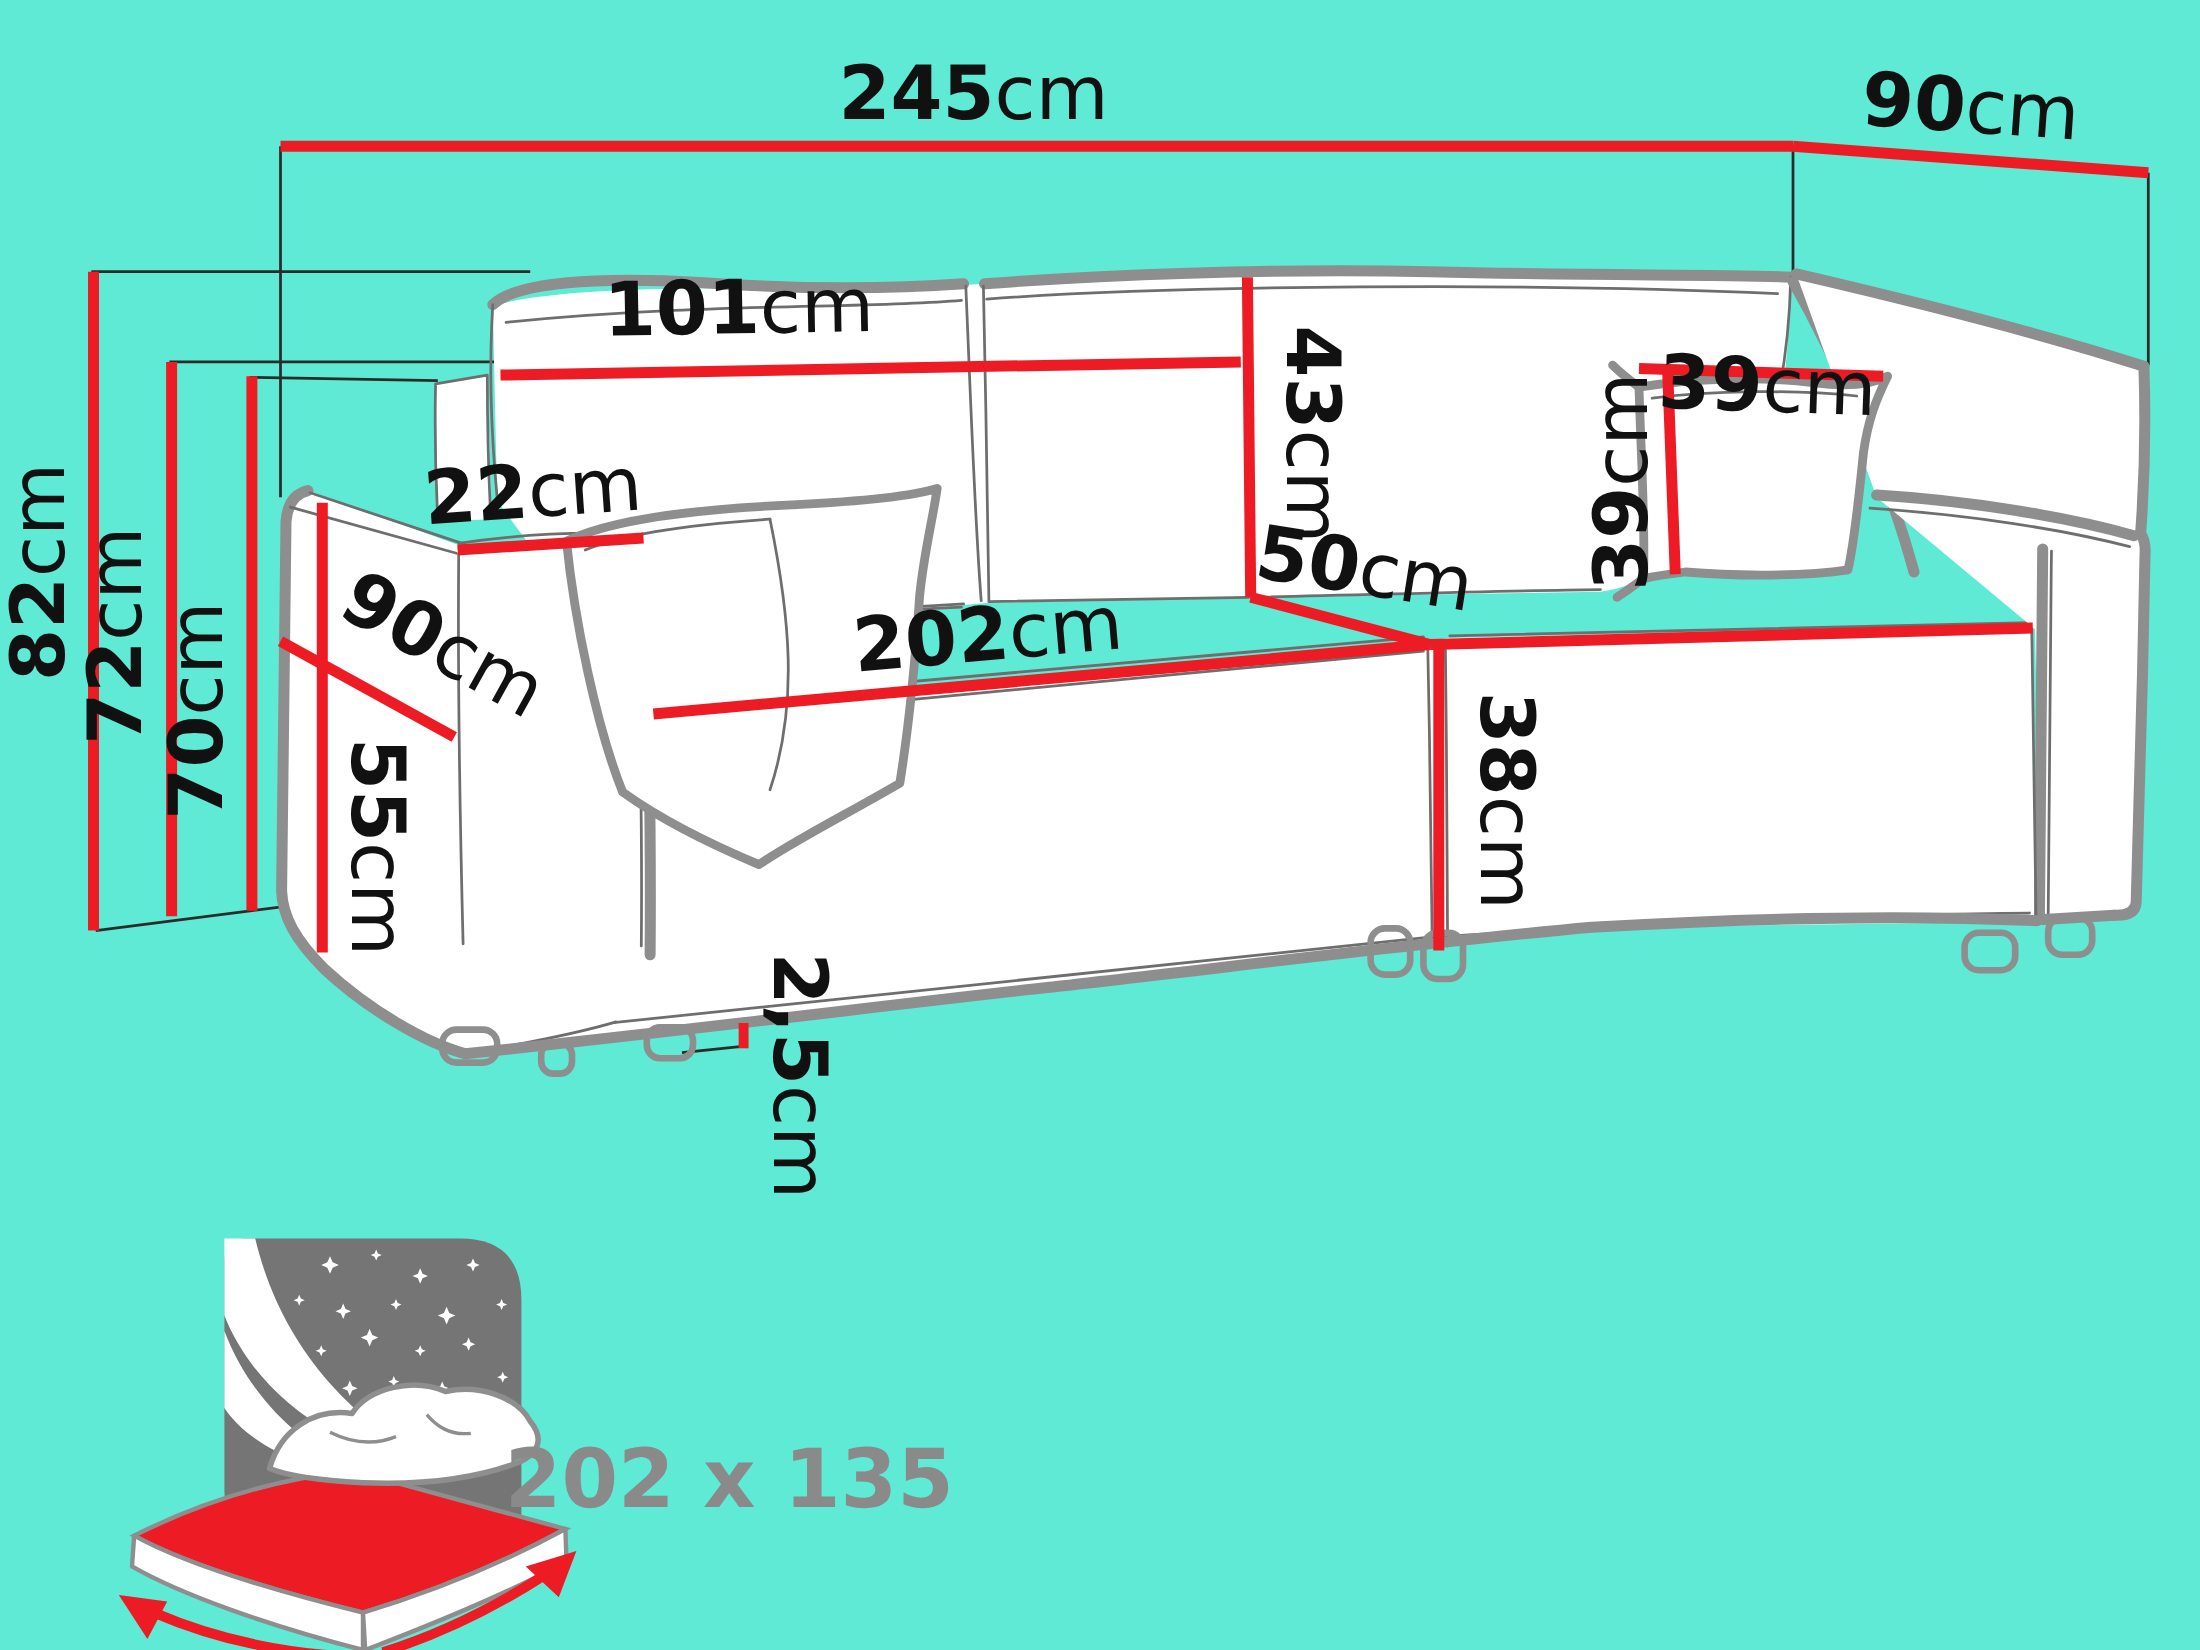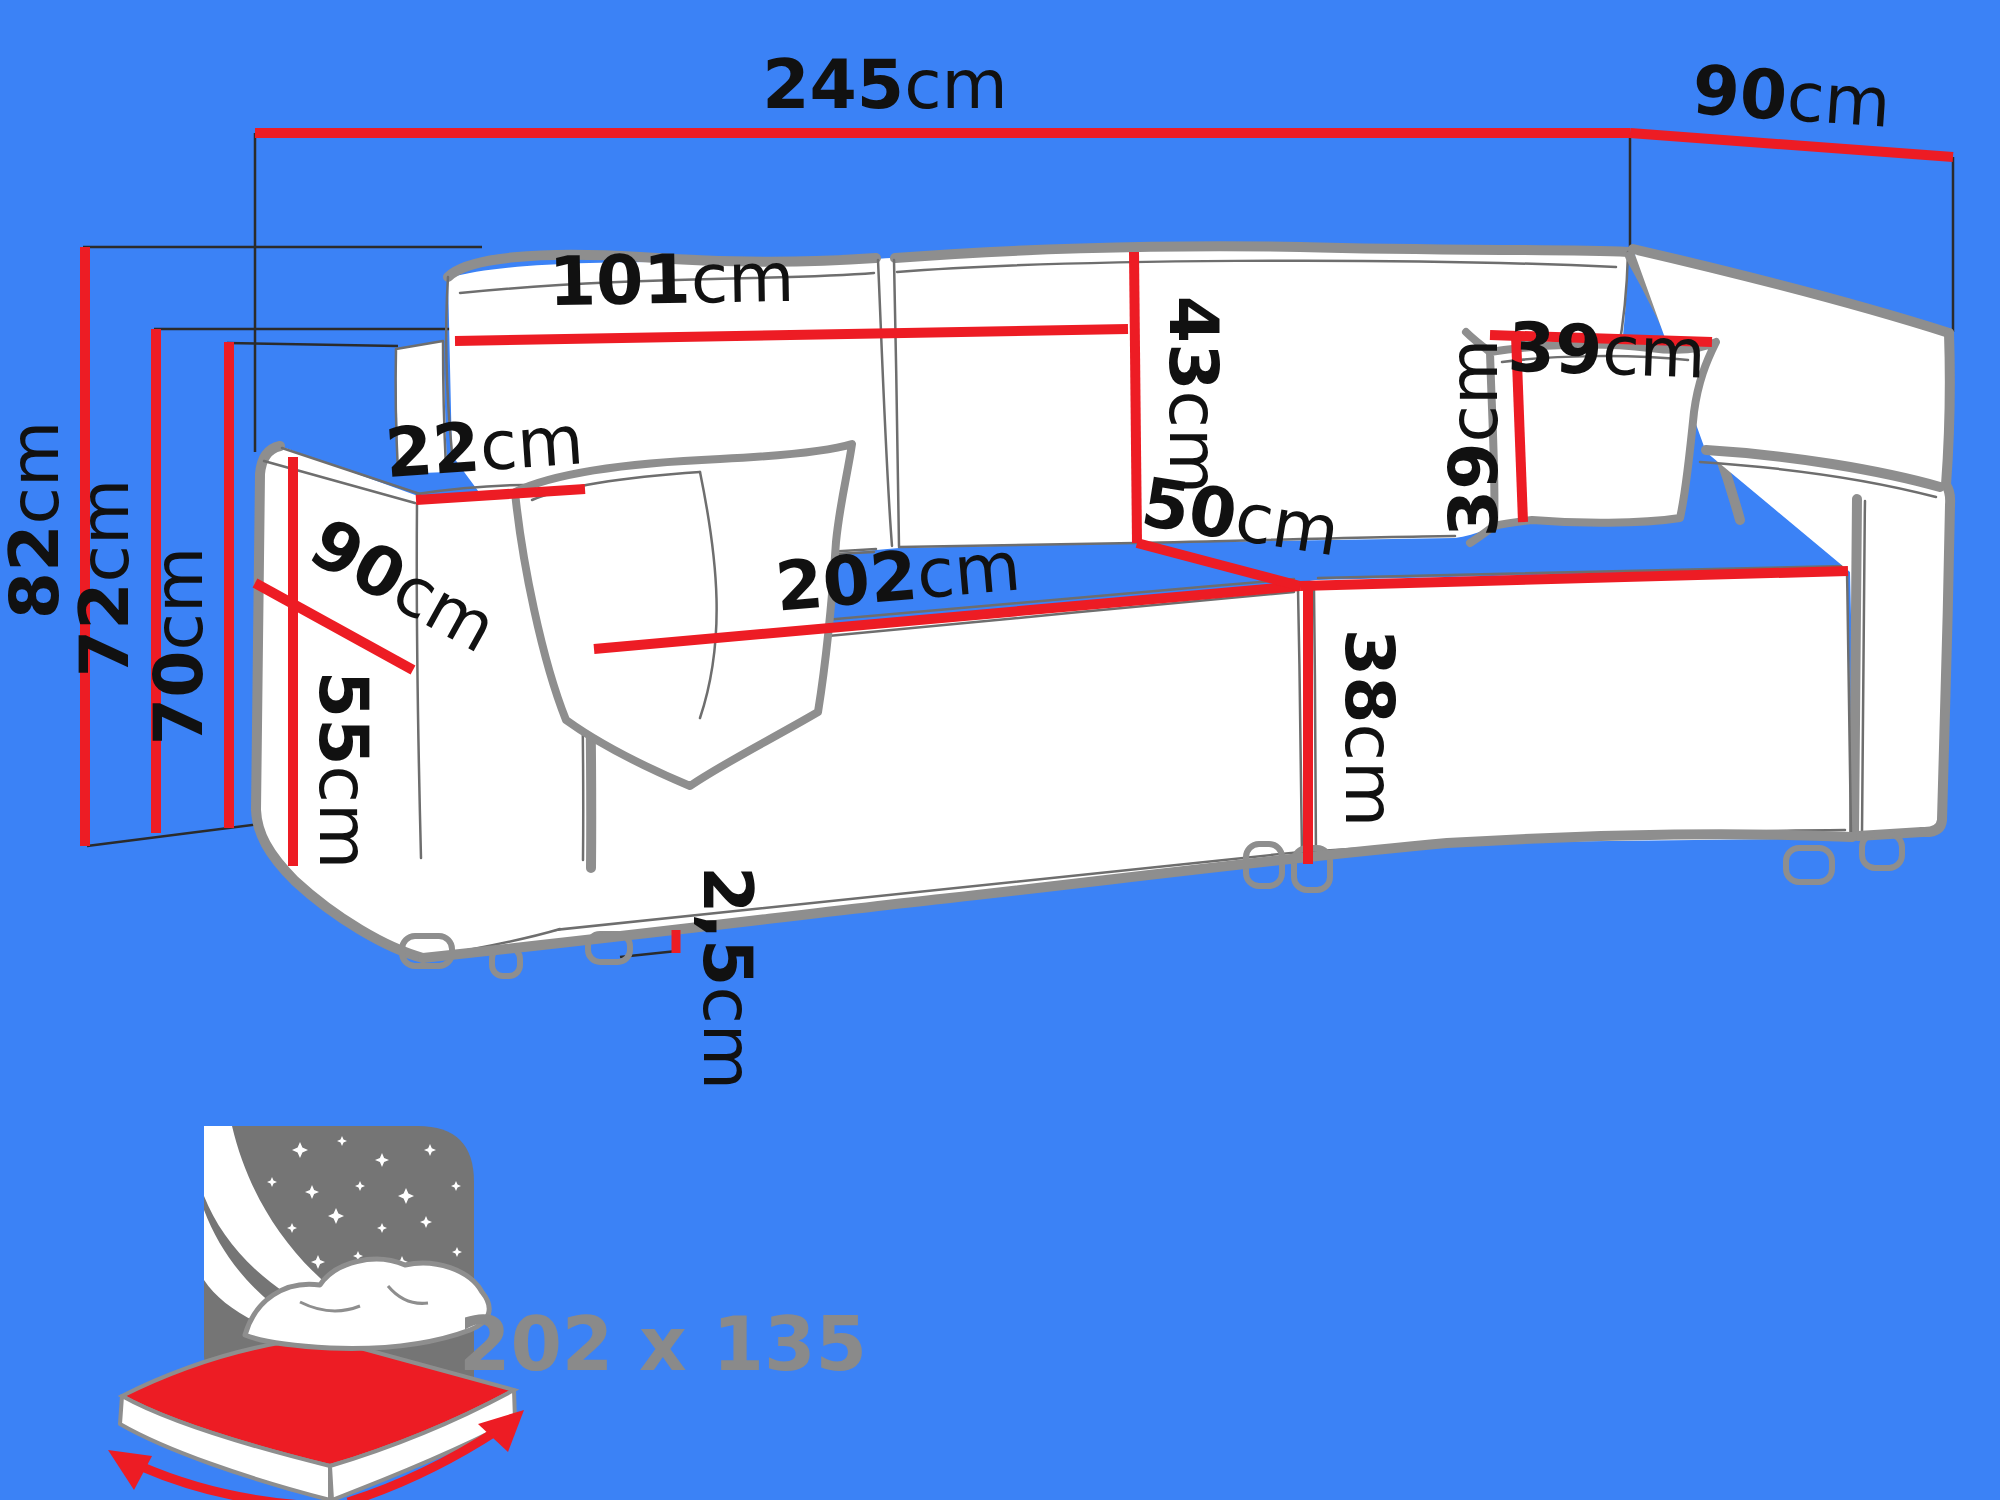--- a/index.html
+++ b/index.html
@@ -1,16 +1,16 @@
 <!DOCTYPE html>
 <html><head>
 <meta charset="utf-8">
 <style>
   html,body{margin:0;padding:0;background:#fff;}
-  .stage{position:relative;width:2000px;height:1500px;background:#3b82f6;overflow:hidden;
+  .stage{position:relative;width:2000px;height:1500px;background:#5eead4;overflow:hidden;
          font-family:"DejaVu Sans","Liberation Sans",sans-serif;text-align:center;}
   svg{position:absolute;left:0;top:0;}
   .ext{stroke:#2b2b2b;stroke-width:2.5;fill:none;}
   .thick{stroke:#8E8E8E;stroke-width:10;fill:none;stroke-linecap:round;stroke-linejoin:round;}
   .med{stroke:#8E8E8E;stroke-width:6;fill:none;stroke-linecap:round;}
   .thin{stroke:#6E6E6E;stroke-width:2.5;fill:none;stroke-linecap:round;}
   .whitefill{fill:#ffffff;stroke:none;}
   .red{stroke:#ED1C24;stroke-width:10;fill:none;}
   .dim-label{font-size:68px;fill:#111111;}
   .dim-label .num{font-weight:bold;}

